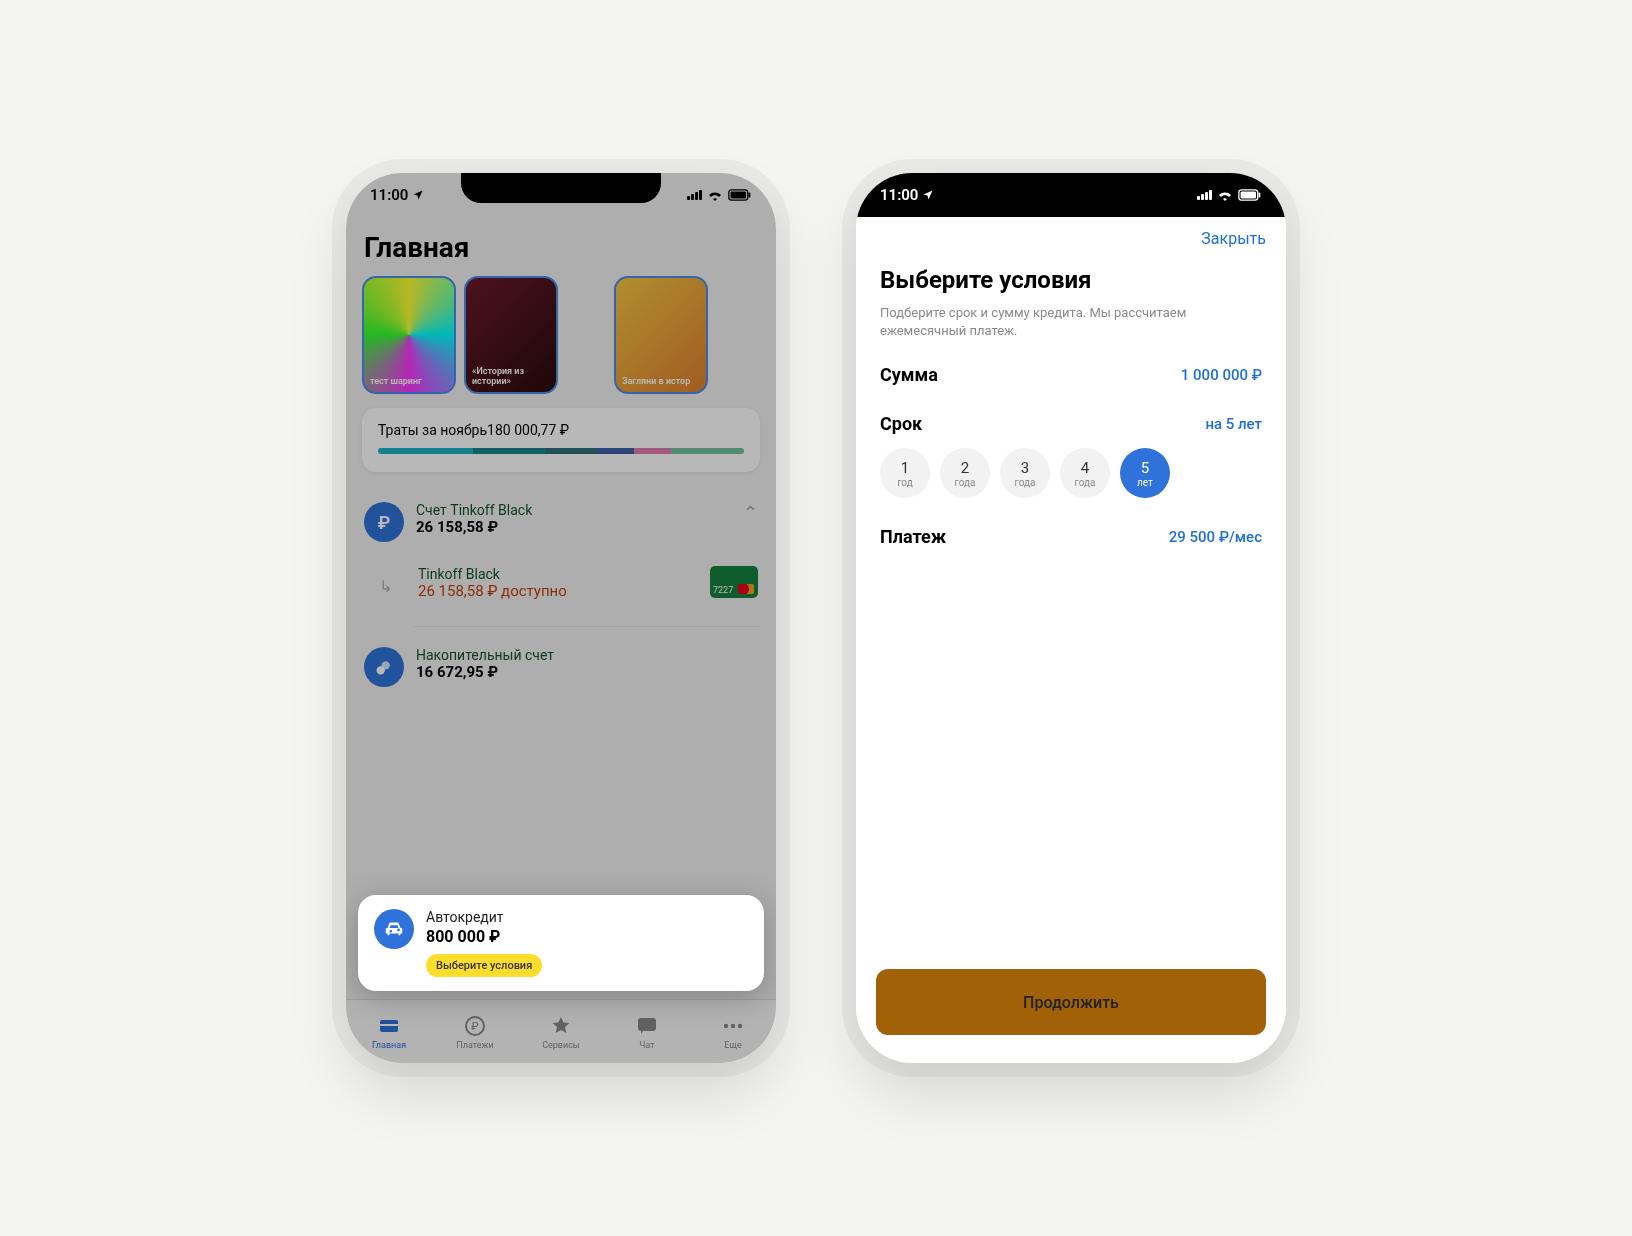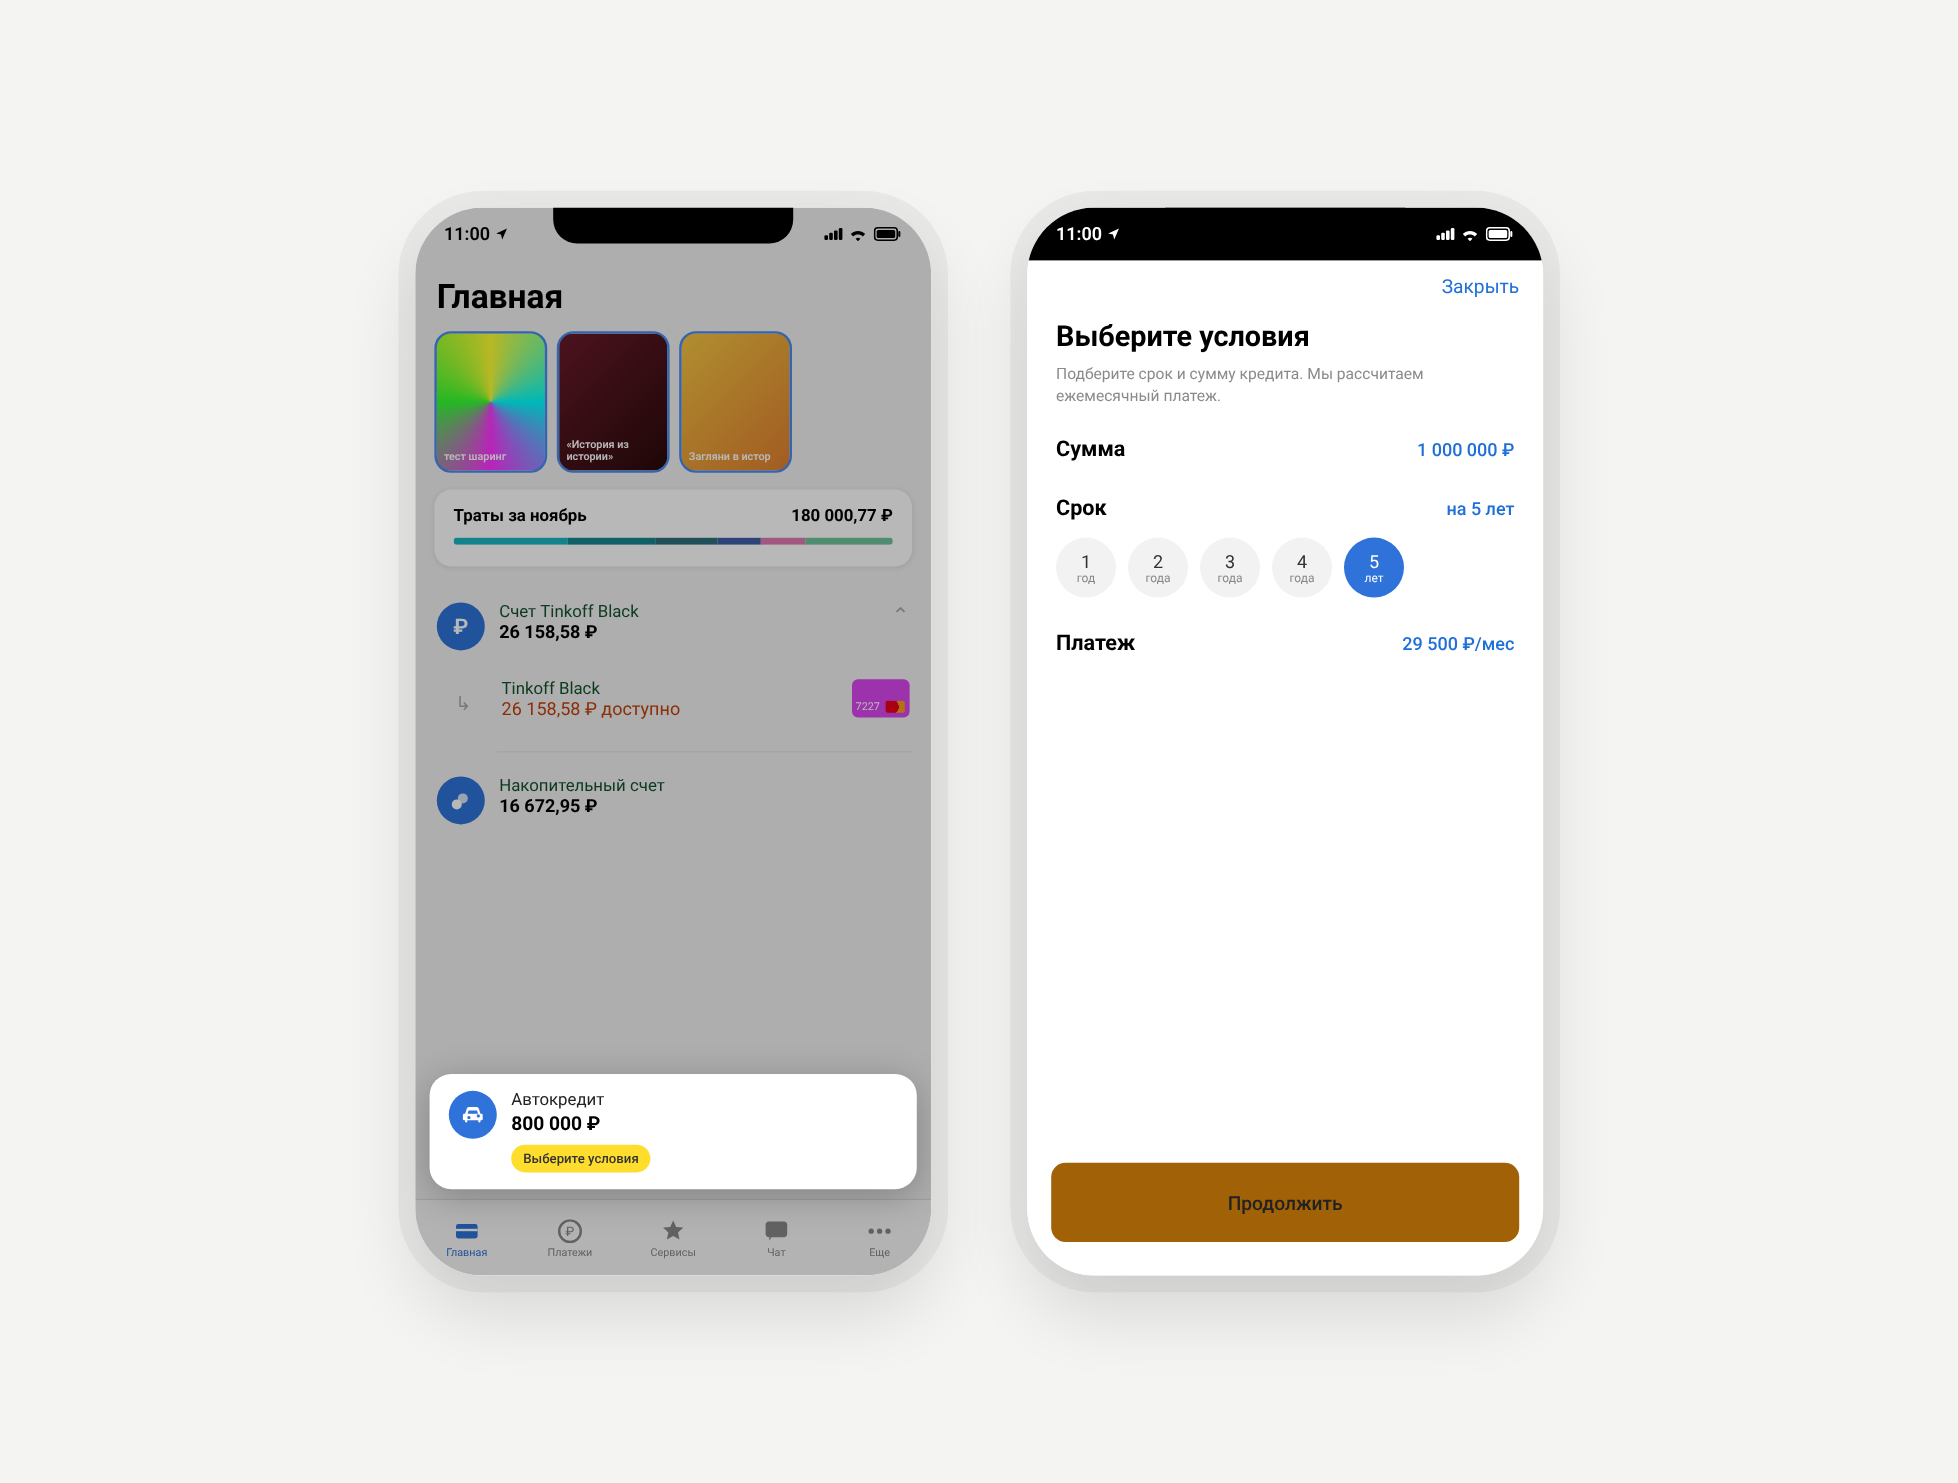--- a/index.html
+++ b/index.html
@@ -33,41 +33,41 @@
   
   .phone1 .screen { position: absolute; inset: 0; background: #f1f1f1; display:flex; flex-direction:column; }
   .dim-overlay { position:absolute; inset:0; background: rgba(0,0,0,0.28); z-index:15; pointer-events:none; }
   .p1-content { flex:1; overflow:hidden; padding: 0 16px; }
   .p1-title { font-size: 28px; font-weight: 700; margin: 14px 2px 12px; }
   .stories { display:flex; gap:8px; margin-bottom:14px; }
   .story { width: 94px; height: 118px; border-radius: 14px; position:relative; overflow:hidden; flex-shrink:0; border:2px solid #4a8cf0; color:#fff; font-size:9px; font-weight:600; display:flex; align-items:flex-end; padding:6px; }
   .story1 { background: radial-gradient(circle at 30% 30%, #d9b883 20%, #7a5a3a 60%); border-color:transparent; }
   .story2 { background: conic-gradient(#ff3, #0ff, #f3f, #3f3, #ff3); }
   .story3 { background: linear-gradient(135deg, #6a1a2a, #2a0a0a); }
-  .story4 { background: linear-gradient(135deg, #f5c542, #e08030); }
+  .story4 { background: linear-gradient(135deg, #f5c542, #e08030); margin-left: 48px; }
   .spend-card { background:#fff; border-radius:14px; padding:14px 16px 18px; margin-bottom:18px; box-shadow: 0 1px 4px rgba(0,0,0,0.08); }
-  .spend-row { display:flex; justify-content:space-between; font-size:14px; font-weight:700; margin-bottom:10px; }
+  .spend-row { display:flex; justify-content:flex-start; font-size:14px; font-weight:400; margin-bottom:10px; }
   .spend-bar { height:6px; border-radius:3px; display:flex; overflow:hidden; }
   .spend-bar span:nth-child(1){background:#1ab6c4;width:26%}
   .spend-bar span:nth-child(2){background:#15858f;width:20%}
   .spend-bar span:nth-child(3){background:#2f6f7a;width:14%}
   .spend-bar span:nth-child(4){background:#3f5fa8;width:10%}
   .spend-bar span:nth-child(5){background:#e07ab0;width:10%}
   .spend-bar span:nth-child(6){background:#6fc39a;width:20%}
   .account { display:flex; align-items:flex-start; gap:12px; padding:12px 2px; }
   .acc-icon { width:40px; height:40px; border-radius:20px; display:flex; align-items:center; justify-content:center; flex-shrink:0; }
   .acc-icon.blue { background:#2f72d9; color:#fff; font-size:18px; font-weight:600; }
   .acc-icon.arrow { background:transparent; color:#aaa; font-size:16px; }
   .acc-body { flex:1; }
   .acc-name { font-size:14px; color:#14532d; }
   .acc-balance { font-size:15px; font-weight:700; color:#000; }
   .acc-sub { font-size:15px; color:#c2410c; }
   .chevron { color:#aaa; font-size:18px; }
   .acc-divider { border:none; border-top:1px solid #e4e4e4; margin:8px 0 8px 52px; }
-  .card-chip { width:48px; height:32px; background:#d946ef; border-radius:5px; color:#fff; font-size:9px; display:flex; align-items:flex-end; justify-content:flex-start; padding:3px; position:relative; }
+  .card-chip { width:48px; height:32px; background:#15803d; border-radius:5px; color:#fff; font-size:9px; display:flex; align-items:flex-end; justify-content:flex-start; padding:3px; position:relative; }
   .card-chip::after { content:''; position:absolute; right:4px; bottom:4px; width:16px; height:10px; background: radial-gradient(circle at 30% 50%, #eb001b 50%, transparent 51%), radial-gradient(circle at 70% 50%, #f79e1b 50%, transparent 51%); }
   .autoloan-card { position:absolute; left:12px; right:12px; bottom:72px; background:#fff; border-radius:18px; padding:14px 16px; box-shadow:0 6px 30px rgba(0,0,0,0.25); z-index:20; display:flex; gap:12px; align-items:flex-start; }
   .car-icon { width:40px; height:40px; border-radius:20px; background:#2f72d9; display:flex; align-items:center; justify-content:center; flex-shrink:0; }
   .autoloan-body { flex:1; }
   .autoloan-title { font-size:14px; color:#222; }
   .autoloan-amount { font-size:16px; font-weight:700; margin:2px 0 8px; }
   .badge { display:inline-block; background:#ffdd2d; color:#333; font-size:11px; font-weight:500; padding:5px 10px; border-radius:12px; }
   .tabbar { position:absolute; bottom:0; left:0; right:0; height:64px; background:#f9f9f9; border-top:1px solid #ddd; display:flex; z-index:12; }
   .tab { flex:1; display:flex; flex-direction:column; align-items:center; justify-content:center; gap:2px; font-size:9px; color:#888; }
   .tab.active { color:#2f72d9; }

